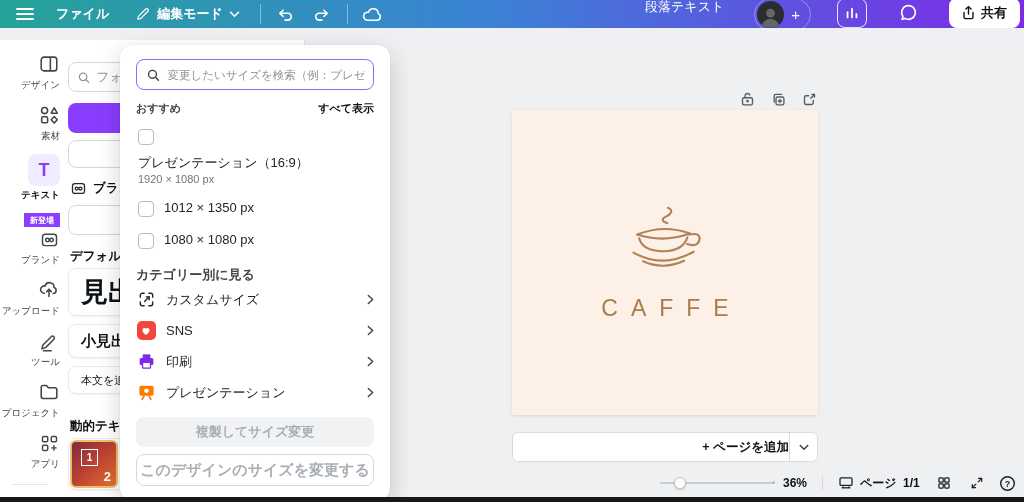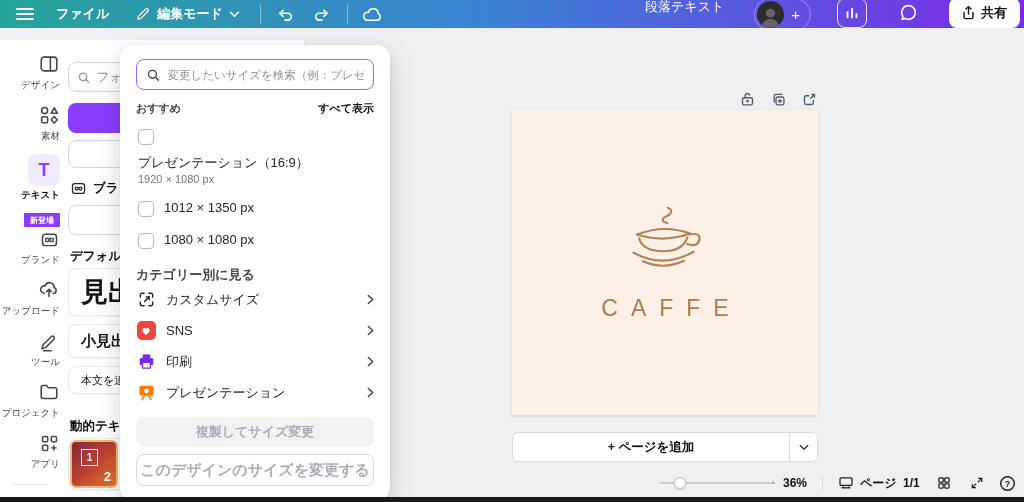--- a/index.html
+++ b/index.html
@@ -93,21 +93,21 @@
   .canvas-area { position:absolute; left:305px; top:40px; right:0; bottom:5px; background:#eef0f2; overflow:hidden; }
   .page-controls { position:absolute; top:50px; left:513px; transform:translateX(-100%);
     display:flex; gap:13px; color:#565c63; }
   .page-controls .icon-btn { width:18px; height:18px; }
   .design-page { position:absolute; left:207px; top:70px; width:306px; height:305px; background:#fcf0e7;
     box-shadow:0 1px 3px rgba(0,0,0,.1); display:flex; flex-direction:column; align-items:center;
     justify-content:center; cursor:pointer; }
   .logo-text { font-size:23px; letter-spacing:13px; text-indent:13px; color:#a87c4c; font-weight:500; margin-top:6px; }
   .add-page { position:absolute; left:207px; top:392px; width:306px; height:30px; background:#fff;
     border:1px solid #d9dcdf; border-radius:6px; display:flex; align-items:stretch; overflow:hidden; }
-  .add-page-main { flex:1; display:flex; align-items:center; justify-content:center; font-size:12.5px;
+  .add-page-main { flex:1; display:flex; align-items:center; justify-content:flex-end; font-size:12.5px;
     font-weight:700; color:#0d1216; cursor:pointer; }
   .add-page-caret { width:28px; border-left:1px solid #d9dcdf; display:flex; align-items:center;
     justify-content:center; cursor:pointer; color:#394046; }
 
   
   .statusbar { position:absolute; left:0; right:0; bottom:0; height:28px; color:#0d1216; }
   .sb-abs { position:absolute; top:0; height:28px; display:flex; align-items:center; }
   .memo { left:14px; gap:6px; font-size:12px; font-weight:700; cursor:pointer; }
   .zoom-slider { left:355px; width:115px; cursor:pointer; }
   .zs-track { position:relative; width:115px; height:2px; background:#c9cdd2; border-radius:2px; }

